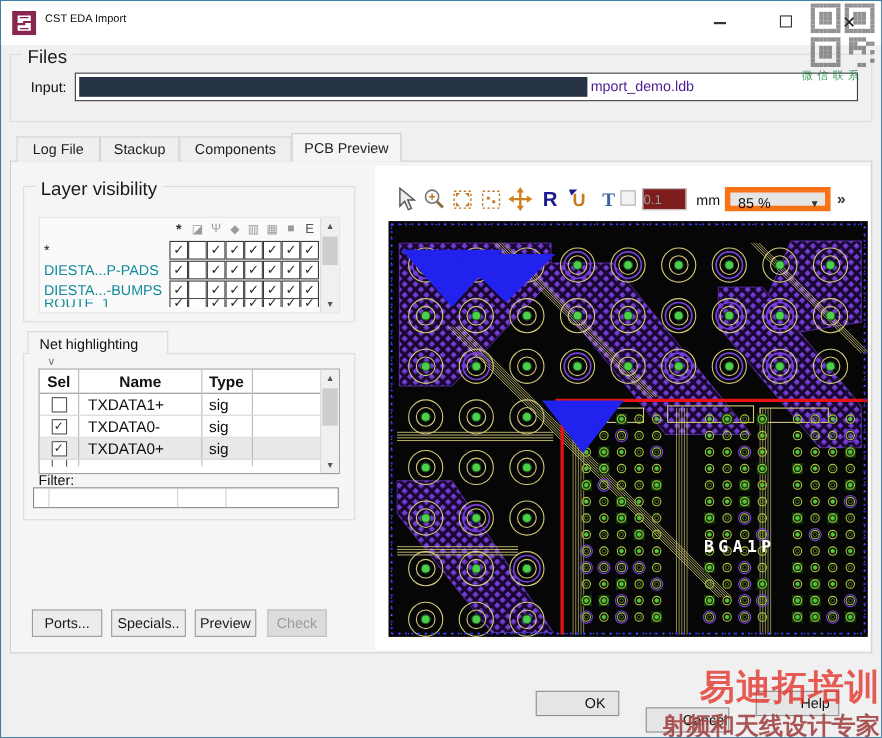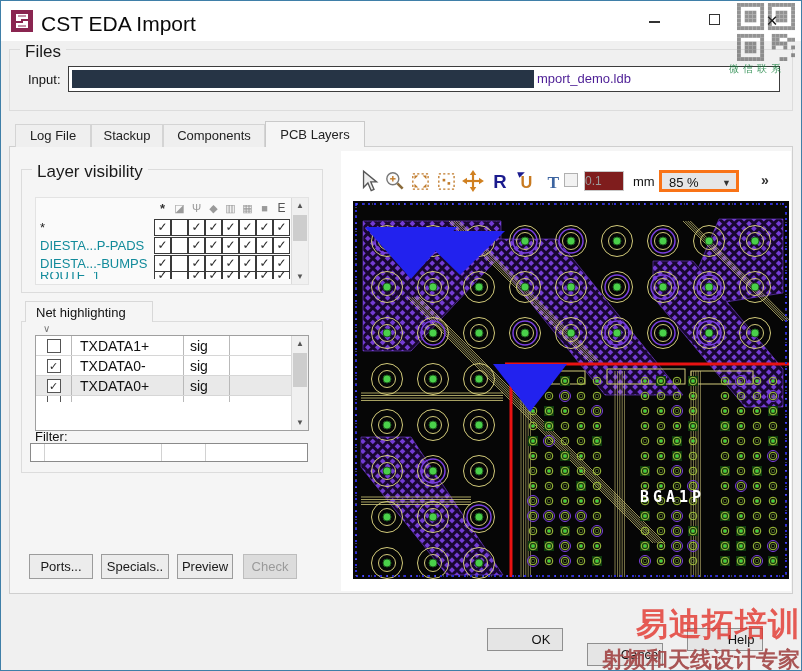--- a/index.html
+++ b/index.html
@@ -4,21 +4,21 @@
 <style>
   * { margin:0; padding:0; box-sizing:border-box; }
   html,body { background:#cfd8dc; }
   body { font-family:"Liberation Sans", sans-serif; }
   #dialog { position:relative; width:802px; height:671px; background:#f0f0f0;
             border:1px solid #3f7fa8; overflow:hidden; }
 
   
   .titlebar { position:absolute; left:0; top:0; width:100%; height:40px; background:#ffffff; }
   .logo { position:absolute; left:10px; top:9px; width:22px; height:22px; }
-  .win-title { position:absolute; left:40px; top:11px; font-size:21px; color:#0a0a0a; }
+  .win-title { position:absolute; left:40px; top:11px; font-size:10px; color:#0a0a0a; }
   .win-btn { position:absolute; top:8px; width:30px; height:24px; text-align:center; color:#222; cursor:pointer; }
   .btn-min { left:638px; } .btn-max { left:698px; } .btn-close { left:756px; }
   .min-glyph { display:inline-block; width:11px; height:0; border-bottom:2px solid #333; margin-top:11px; }
   .max-glyph { display:inline-block; width:11px; height:11px; border:1.4px solid #333; margin-top:5px; }
   .close-glyph { font-size:15px; line-height:24px; color:#111; }
 
   
   .qr-wm { position:absolute; left:733px; top:2px; width:64px; height:58px; opacity:.55; pointer-events:none; z-index:50; }
   .qr-caption { position:absolute; left:728px; top:61px; font-size:10px; color:#15803d; letter-spacing:4px; opacity:.8; pointer-events:none; z-index:50; }
   .wm-brand { position:absolute; right:0px; top:602px; font-size:32px; font-weight:bold; color:#e23028;
@@ -98,21 +98,21 @@
   .abtn { position:absolute; top:553px; height:25px; background:#ececec; border:1px solid #9c9c9c; font-size:13px;
           color:#1a1a1a; text-align:center; line-height:23px; cursor:pointer; }
   .abtn.disabled { background:#dcdcdc; border-color:#bdbdbd; color:#9a9a9a; cursor:default; }
 
   
   .tool { position:absolute; top:168px; width:24px; height:24px; cursor:pointer; }
   .tb-cb { position:absolute; left:563px; top:172px; width:14px; height:14px; border:1px solid #b0b0b0; background:#f2f2f2; }
   .tb-input { position:absolute; left:583px; top:170px; width:40px; height:20px; border:1px solid #c8c8c8; background:#7f1d1d;
               color:#9a9a9a; font-size:12px; padding-left:0; font-family:"Liberation Sans",sans-serif; }
   .tb-unit { position:absolute; left:632px; top:173px; font-size:13px; color:#111; }
-  .tb-zoom { position:absolute; left:658px; top:169px; width:80px; height:22px; background:#e6e6e6; border:3px solid #f97316;
+  .tb-zoom { position:absolute; left:658px; top:169px; width:96px; height:22px; background:#e6e6e6; border:5px solid #f97316;
              font-size:13px; color:#111; line-height:20px; padding-left:7px; cursor:pointer; }
   .tb-zoom .arr { position:absolute; right:5px; top:0; font-size:9px; color:#333; line-height:20px; }
   .tb-more { position:absolute; left:760px; top:171px; font-size:14px; color:#333; font-weight:bold; cursor:pointer; }
 
   
   #pcb-svg { position:absolute; left:352px; top:200px; cursor:crosshair; }
 
   
   .fbtn { position:absolute; top:627px; width:76px; height:23px; background:#e5e5e5; border:1px solid #8f8f8f;
           font-size:13px; color:#111; text-align:center; line-height:21px; cursor:pointer;padding-left:32px; }
@@ -139,21 +139,21 @@
     <span class="input-label">Input:</span>
     <div class="file-input">
       <div class="redact"></div>
       <span class="file-name">mport_demo.ldb</span>
     </div>
   </div>
 
   <div class="tab" style="left:14px; width:76px;">Log File</div>
   <div class="tab" style="left:90px; width:72px;">Stackup</div>
   <div class="tab" style="left:162px; width:102px;">Components</div>
-  <div class="tab active" style="left:264px; width:100px;">PCB Layers</div>
+  <div class="tab active" style="left:264px; width:100px;">PCB Preview</div>
 
   <div id="tab-panel"></div>
   <div class="right-pane"></div>
 
   <div class="group" id="lv-group">
     <span class="glabel glabel-panel">Layer visibility</span>
   </div>
   <div class="lv-table">
     <div>
         <div class="lv-head">
@@ -218,20 +218,25 @@
       <div class="sb-arrow sb-up">▲</div>
       <div class="sb-thumb" style="top:17px; height:26px;"></div>
       <div class="sb-arrow sb-dn">▼</div>
     </div>
   </div>
 
   <div class="nh-tab">Net highlighting</div>
   <div class="group" id="nh-box"></div>
   <div class="sort-chip">∨</div>
   <div class="net-table">
+    <div class="nhead">
+      <div class="ncol-sel">Sel</div>
+      <div class="ncol-name">Name</div>
+      <div class="ncol-type">Type</div>
+    </div>
     <div>
         <div class="nrow">
           <div class="ncol-sel">
             <span class="cb2"></span>
           </div>
           <div class="ncol-name">TXDATA1+</div>
           <div class="ncol-type">sig</div>
         </div>
         <div class="nrow">
           <div class="ncol-sel">

